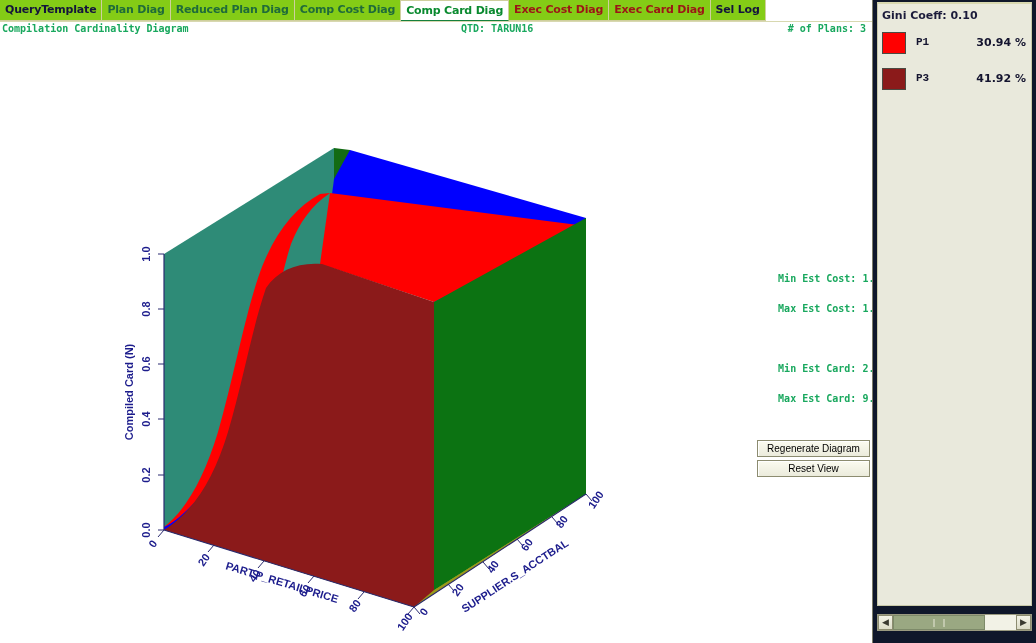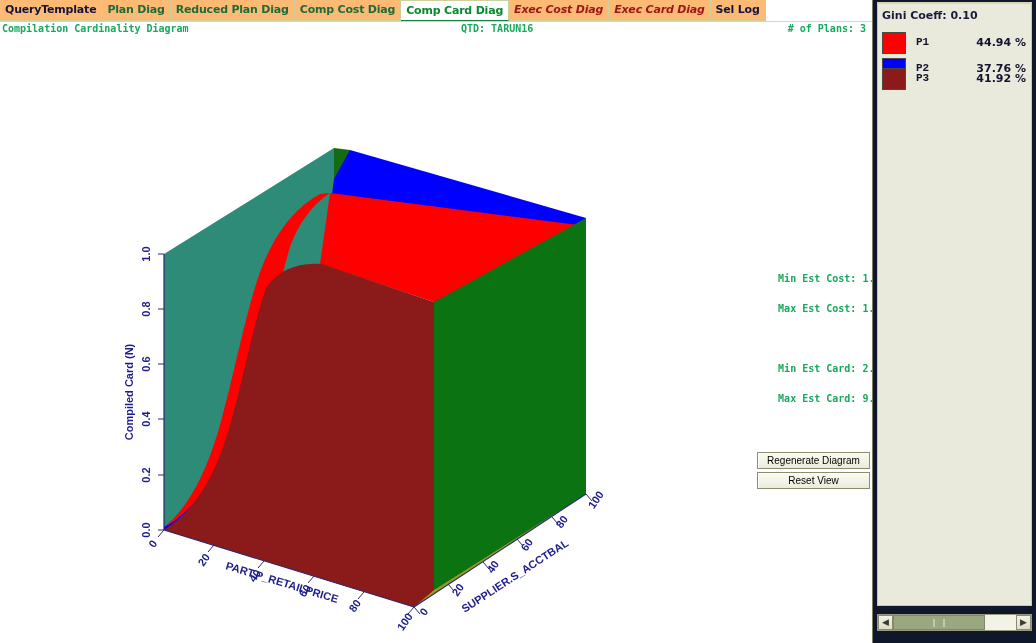--- a/index.html
+++ b/index.html
@@ -31,36 +31,36 @@
   }
   .tab {
     font-family: "DejaVu Sans", sans-serif;
     font-size: 11px;
     font-weight: bold;
     line-height: 20px;
     padding: 0 5px;
     white-space: nowrap;
     border-right: 1px solid #cfcf9e;
     border-bottom: 1px solid #cfcf9e;
-    background: #fdba74;
+    background: #84cc16;
     color: #1f6b3a;
     cursor: default;
     letter-spacing: -0.2px;
   }
   .tab.first {
     color: #14143c;
     border-right: 1px solid #cfcf9e;
   }
   .tab.active {
     color: #0a8a2f;
     border-bottom: 1px solid #15803d;
     border-top: 1px solid #cfcf9e;
     background: #ffffff;
   }
-  .tab.danger { color: #9c1616; font-style: italic; }
+  .tab.danger { color: #9c1616; }
   .tab.plain  { color: #14143c; }
 
   
   #subheader {
     position: absolute;
     left: 0; top: 22px;
     width: 872px;
     height: 16px;
     font-family: "DejaVu Sans Mono", monospace;
     font-size: 10px;
@@ -103,21 +103,21 @@
     font-weight: bold;
     color: #19a85e;
     line-height: 15px;
     white-space: pre;
   }
   #stats .gap { display: block; height: 15px; }
 
   
   #buttons {
     position: absolute;
-    left: 757px; top: 414px;
+    left: 757px; top: 402px;
     width: 121px;
   }
   .ctl-btn {
     display: block;
     width: 113px;
     height: 17px;
     margin-bottom: 3px;
     font-family: "Liberation Sans", sans-serif;
     font-size: 10px;
     color: #000000;
@@ -367,28 +367,23 @@
 </div>
 
 <div id="rightpanel">
   <div id="panel-inner">
 
     <div id="gini">Gini Coeff: 0.10</div>
 
     <div class="legend-row" style="top:28px">
       <span class="legend-swatch" style="background:#ff0000"></span>
       <span class="legend-name">P1</span>
-      <span class="legend-pct">44.94 %</span>
+      <span class="legend-pct">30.94 %</span>
     </div>
 
-    <div class="legend-row" style="top:54px">
-      <span class="legend-swatch" style="background:#0000ff"></span>
-      <span class="legend-name">P2</span>
-      <span class="legend-pct">37.76 %</span>
-    </div>
 
     <div class="legend-row" style="top:64px">
       <span class="legend-swatch" style="background:#8b1a1a"></span>
       <span class="legend-name">P3</span>
       <span class="legend-pct">41.92 %</span>
     </div>
 
   </div>
 
   <div id="panel-scroll">

